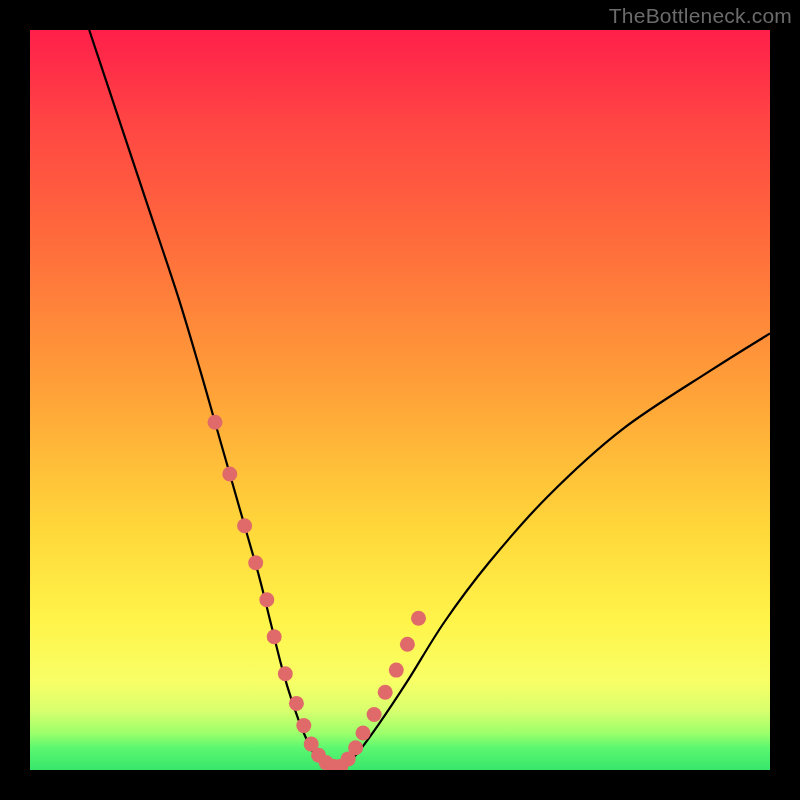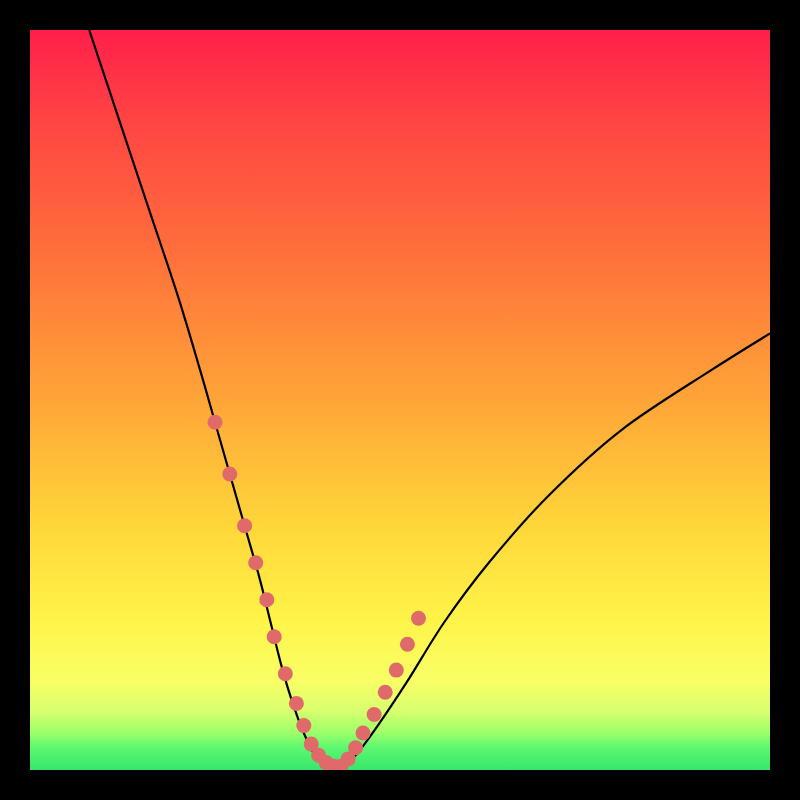--- a/index.html
+++ b/index.html
@@ -54,20 +54,21 @@
     top: 0;
     width: 740px;
     height: 740px;
   }
 </style>
 </head>
 <body>
 
 <div class="frame">
 
+  <div class="watermark">TheBottleneck.com</div>
 
   <div class="plot">
     <svg class="curve" viewBox="0 0 740 740">
       <path id="main-curve" fill="none" stroke="#000" stroke-width="2.2" d="M 59.2 0 C 64.13333333333334 14.799999999999992, 78.93333333333334 59.199999999999946, 88.8 88.79999999999995 C 98.66666666666666 118.39999999999996, 108.53333333333333 148.00000000000003, 118.4 177.60000000000002 C 128.26666666666668 207.20000000000002, 139.36666666666667 239.26666666666665, 148 266.4 C 156.63333333333333 293.5333333333333, 164.03333333333336 319.4333333333333, 170.20000000000002 340.4 C 176.36666666666667 361.3666666666667, 180.06666666666666 374.9333333333334, 185 392.20000000000005 C 189.93333333333334 409.4666666666667, 194.86666666666667 426.73333333333335, 199.8 444 C 204.73333333333335 461.26666666666665, 209.66666666666666 478.5333333333333, 214.6 495.79999999999995 C 219.53333333333333 513.0666666666666, 225.08333333333334 531.5666666666667, 229.4 547.6 C 233.71666666666667 563.6333333333333, 236.8 577.2, 240.5 592 C 244.2 606.8, 247.90000000000003 622.8333333333333, 251.60000000000002 636.4 C 255.3 649.9666666666667, 259 662.3, 262.7 673.4 C 266.4 684.5, 270.1 694.3666666666667, 273.8 703 C 277.5 711.6333333333333, 281.20000000000005 719.6500000000001, 284.90000000000003 725.2 C 288.6 730.75, 291.68333333333334 734.4499999999999, 296 736.3 C 300.31666666666666 738.15, 305.8666666666667 738.15, 310.8 736.3 C 315.73333333333335 734.4499999999999, 319.4333333333334 731.9833333333333, 325.6 725.2 C 331.76666666666665 718.4166666666667, 339.16666666666663 707.9333333333334, 347.79999999999995 695.6 C 356.4333333333333 683.2666666666667, 366.3 668.4666666666667, 377.40000000000003 651.2 C 388.50000000000006 633.9333333333334, 400.83333333333337 611.7333333333333, 414.40000000000003 592 C 427.9666666666667 572.2666666666667, 441.53333333333336 553.7666666666667, 458.8 532.8 C 476.06666666666666 511.83333333333326, 495.8 488.4, 518 466.2 C 540.2 444, 564.8666666666667 420.5666666666666, 592 399.59999999999997 C 619.1333333333333 378.6333333333333, 656.1333333333334 356.4333333333333, 680.8000000000001 340.4 C 705.4666666666667 324.3666666666667, 730.1333333333333 309.5666666666667, 740 303.40000000000003"></path>
       <g id="marker-group">
           <circle cx="185" cy="392.20000000000005" r="7.5" fill="#e06a6a"></circle>
           <circle cx="199.8" cy="444" r="7.5" fill="#e06a6a"></circle>
           <circle cx="214.6" cy="495.79999999999995" r="7.5" fill="#e06a6a"></circle>
           <circle cx="225.7" cy="532.8" r="7.5" fill="#e06a6a"></circle>
           <circle cx="236.8" cy="569.8" r="7.5" fill="#e06a6a"></circle>

